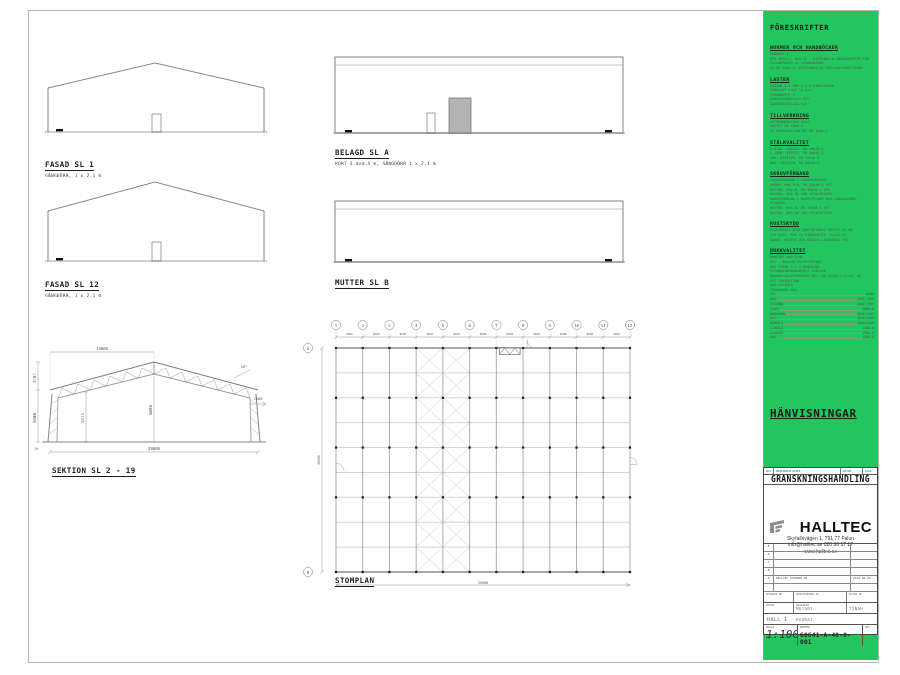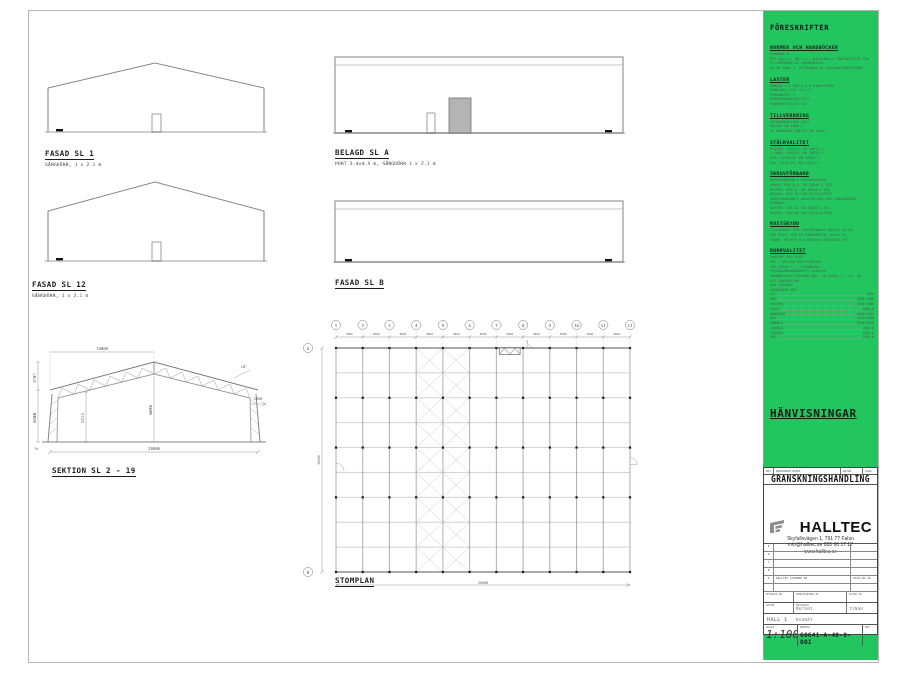--- a/index.html
+++ b/index.html
@@ -48,21 +48,21 @@
 <body>
 
 <div class="abs" id="sheet-frame"></div>
 
 <svg class="abs" style="left:45px;top:56px" width="222" height="80" viewBox="0 0 222 80">
   <line x1="0" y1="76" x2="222" y2="76" stroke="#777" stroke-width="0.7"></line>
   <polyline points="3,76 3,32 110,7 219,32 219,76" fill="none" stroke="#777" stroke-width="0.9"></polyline>
   <rect x="107" y="58" width="9" height="18" fill="none" stroke="#777" stroke-width="0.7"></rect>
   <rect x="11" y="73" width="7" height="2.4" fill="#111"></rect>
 </svg>
-<div class="abs" style="left:45px;top:141px">
+<div class="abs" style="left:45px;top:152px">
   <span class="view-label">FASAD SL 1</span>
   <div class="view-sub">GÅNGDÖRR, 1 x 2.1 m</div>
 </div>
 
 <svg class="abs" style="left:333px;top:52px" width="292" height="86" viewBox="0 0 292 86">
   <line x1="0" y1="81" x2="292" y2="81" stroke="#777" stroke-width="0.7"></line>
   <rect x="2" y="5" width="288" height="76" fill="none" stroke="#777" stroke-width="0.9"></rect>
   <line x1="2" y1="13" x2="290" y2="13" stroke="#888" stroke-width="0.5"></line>
   <rect x="116" y="46" width="22" height="35" fill="#b4b4b4" stroke="#666" stroke-width="0.7"></rect>
   <rect x="94" y="61" width="8" height="20" fill="none" stroke="#777" stroke-width="0.7"></rect>
@@ -73,34 +73,34 @@
   <span class="view-label">BELAGD SL A</span>
   <div class="view-sub">PORT 3.4x4.5 m, GÅNGDÖRR 1 x 2.1 m</div>
 </div>
 
 <svg class="abs" style="left:45px;top:173px" width="222" height="92" viewBox="0 0 222 92">
   <line x1="0" y1="88" x2="222" y2="88" stroke="#777" stroke-width="0.7"></line>
   <polyline points="3,88 3,38 110,9 219,38 219,88" fill="none" stroke="#777" stroke-width="0.9"></polyline>
   <rect x="107" y="69" width="9" height="19" fill="none" stroke="#777" stroke-width="0.7"></rect>
   <rect x="11" y="85" width="7" height="2.4" fill="#111"></rect>
 </svg>
-<div class="abs" style="left:32px;top:272px">
+<div class="abs" style="left:45px;top:272px">
   <span class="view-label">FASAD SL 12</span>
   <div class="view-sub">GÅNGDÖRR, 1 x 2.1 m</div>
 </div>
 
 <svg class="abs" style="left:333px;top:196px" width="292" height="70" viewBox="0 0 292 70">
   <line x1="0" y1="66" x2="292" y2="66" stroke="#777" stroke-width="0.7"></line>
   <rect x="2" y="5" width="288" height="61" fill="none" stroke="#777" stroke-width="0.9"></rect>
   <line x1="2" y1="13" x2="290" y2="13" stroke="#888" stroke-width="0.5"></line>
   <rect x="12" y="63" width="7" height="2.4" fill="#111"></rect>
   <rect x="272" y="63" width="7" height="2.4" fill="#111"></rect>
 </svg>
 <div class="abs" style="left:335px;top:270px">
-  <span class="view-label">FASAD SL B</span>
+  <span class="view-label">MUTTER SL B</span>
 </div>
 
 <svg class="abs" style="left:28px;top:342px" width="250" height="122" viewBox="0 0 250 122">
   <line x1="14" y1="100" x2="238" y2="100" stroke="#666" stroke-width="0.8"></line>
 
   <line x1="20" y1="100" x2="24" y2="52" stroke="#666" stroke-width="0.8"></line>
   <line x1="29" y1="100" x2="30" y2="56" stroke="#666" stroke-width="0.6"></line>
   <path d="M21 92 L29 86 M22 82 L29 76 M23 72 L30 66 M23 62 L30 58" stroke="#999" stroke-width="0.4" fill="none"></path>
   <line x1="232" y1="100" x2="228" y2="52" stroke="#666" stroke-width="0.8"></line>
   <line x1="223" y1="100" x2="222" y2="56" stroke="#666" stroke-width="0.6"></line>

